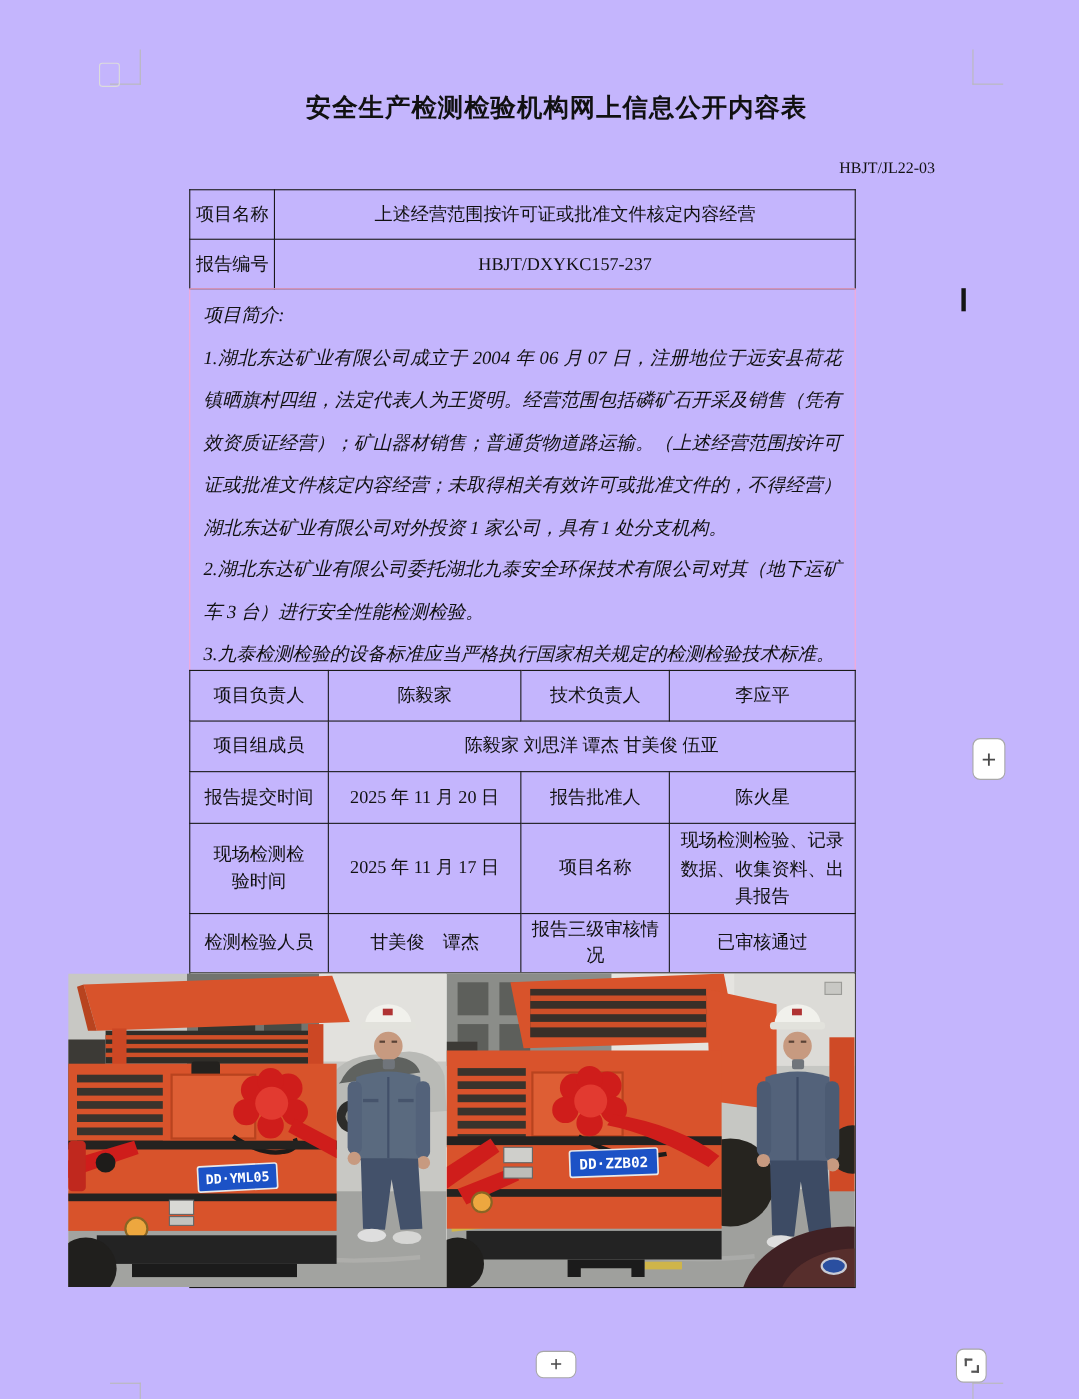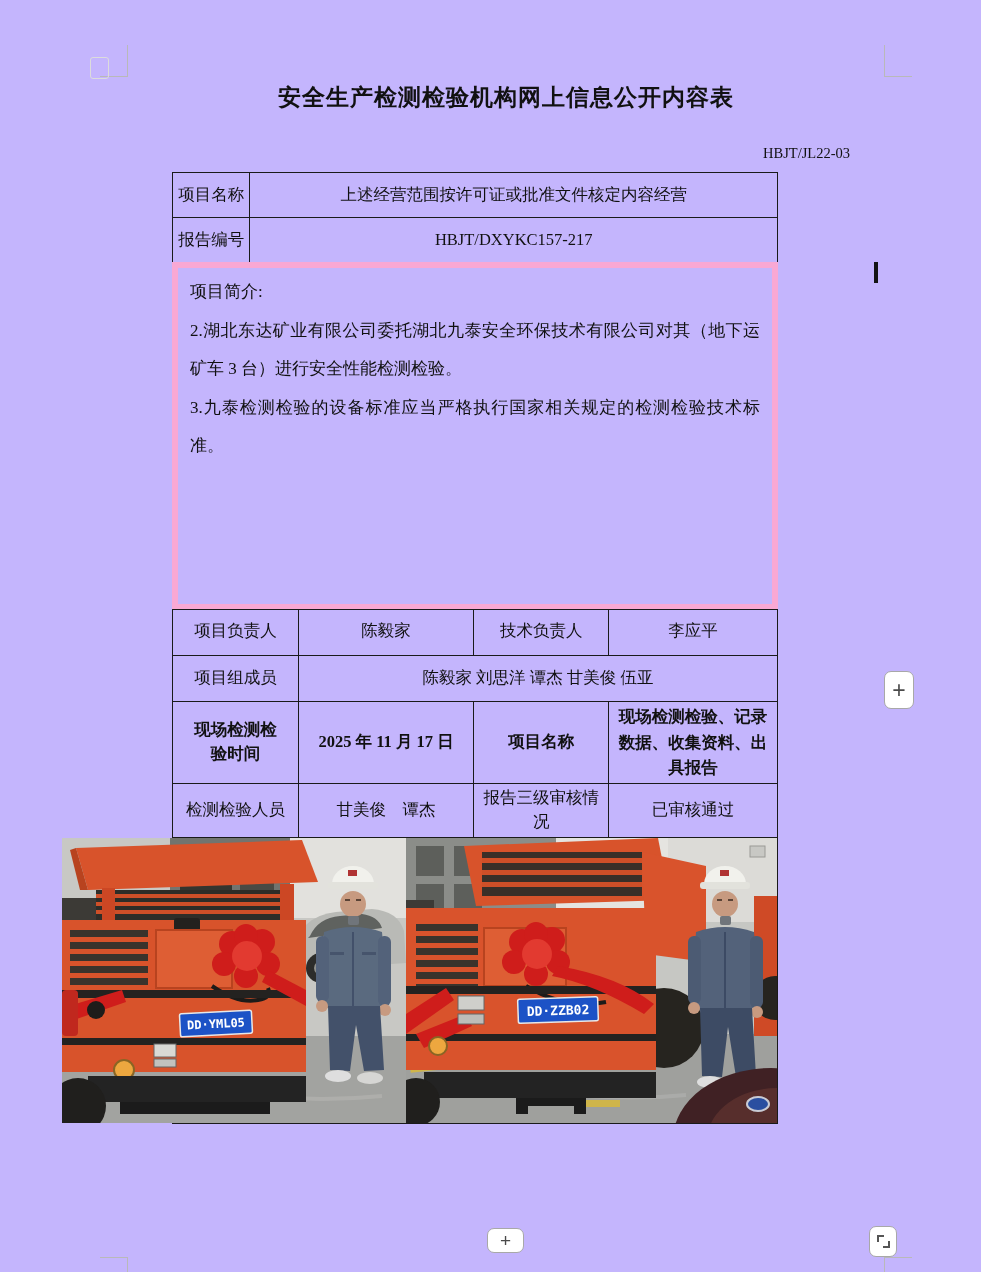--- a/index.html
+++ b/index.html
@@ -24,23 +24,23 @@
 
   .doc { position:absolute; left:143px; top:172px; width:635px;padding-left:29px; }
   table { border-collapse:collapse; width:100%; table-layout:fixed; }
   td {
     border:1px solid #1a1a1a; text-align:center; vertical-align:middle;
     font-size:16.5px; padding:2px 4px; overflow:hidden; line-height:1.5;
   }
   .t1 tr { height:45px; }
 
   .summary {
-    border:6px solid #f9a8d4; margin-top:-1px; height:348px;
+    border:1px solid #f9a8d4; margin-top:-1px; height:348px;
     padding:5px 12px 0 12px; font-size:17px; line-height:38.5px;
-    text-align:justify; text-justify:inter-character;
+    text-align:justify; text-justify:inter-character;font-style:italic;
   }
   .summary p { margin:0; }
 
   .t2 { margin-top:-1px; }
   .wrap-label { padding:0 14px; line-height:1.45; }
   .two-line { line-height:1.55; padding:2px 6px; }
 
   .photo-row {
     border:1px solid #1a1a1a; margin-top:-1px; height:287px;
     display:flex; justify-content:flex-end; align-items:center; background:#fff;
@@ -89,50 +89,57 @@
           <col style="width:12.8%">
           <col style="width:87.2%">
         </colgroup>
       <tbody>
           <tr>
         <td>项目名称</td>
         <td>上述经营范围按许可证或批准文件核定内容经营</td>
       </tr>
       <tr>
         <td>报告编号</td>
-        <td>HBJT/DXYKC157-217</td>
+        <td>HBJT/DXYKC157-237</td>
       </tr>
     </tbody>
       </table>
 
     <div class="summary">
       <p>项目简介:</p>
+      <p>1.湖北东达矿业有限公司成立于 2004 年 06 月 07 日，注册地位于远安县荷花镇晒旗村四组，法定代表人为王贤明。经营范围包括磷矿石开采及销售（凭有效资质证经营）；矿山器材销售；普通货物道路运输。（上述经营范围按许可证或批准文件核定内容经营；未取得相关有效许可或批准文件的，不得经营）湖北东达矿业有限公司对外投资 1 家公司，具有 1 处分支机构。</p>
       <p>2.湖北东达矿业有限公司委托湖北九泰安全环保技术有限公司对其（地下运矿车 3 台）进行安全性能检测检验。</p>
       <p>3.九泰检测检验的设备标准应当严格执行国家相关规定的检测检验技术标准。</p>
     </div>
 
     <table class="t2">
       <colgroup>
           <col style="width:20.8%">
           <col style="width:29%">
           <col style="width:22.3%">
           <col style="width:27.9%">
         </colgroup>
       <tbody>
-          <tr style="height:46px;font-family:Liberation Mono, monospace;">
+          <tr style="height:46px;">
         <td>项目负责人</td>
         <td>陈毅家</td>
         <td>技术负责人</td>
         <td>李应平</td>
       </tr>
       <tr style="height:46px;">
         <td>项目组成员</td>
         <td colspan="3">陈毅家 刘思洋 谭杰 甘美俊 伍亚</td>
       </tr>
-      <tr style="height:52px;font-weight:bold;">
+      <tr style="height:47px;">
+        <td>报告提交时间</td>
+        <td>2025 年 11 月 20 日</td>
+        <td>报告批准人</td>
+        <td>陈火星</td>
+      </tr>
+      <tr style="height:52px;">
         <td class="wrap-label">现场检测检验时间</td>
         <td>2025 年 11 月 17 日</td>
         <td>项目名称</td>
         <td class="two-line">现场检测检验、记录数据、收集资料、出具报告</td>
       </tr>
       <tr style="height:46px;">
         <td>检测检验人员</td>
         <td>甘美俊　谭杰</td>
         <td>报告三级审核情况</td>
         <td>已审核通过</td>

